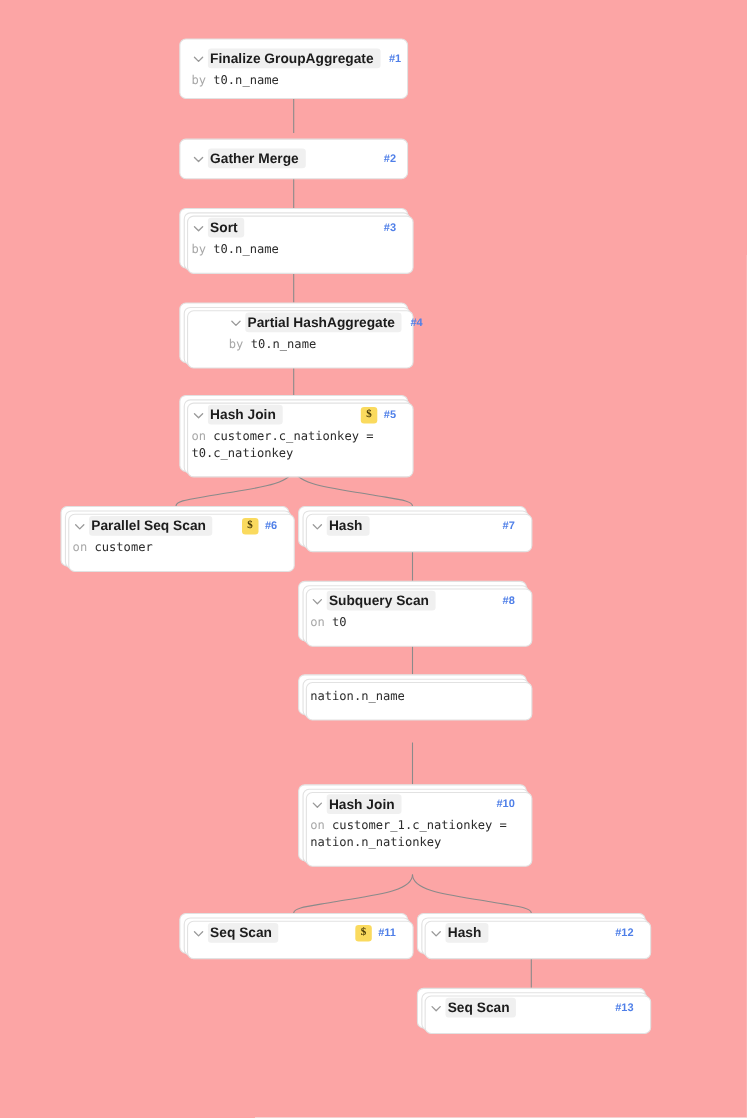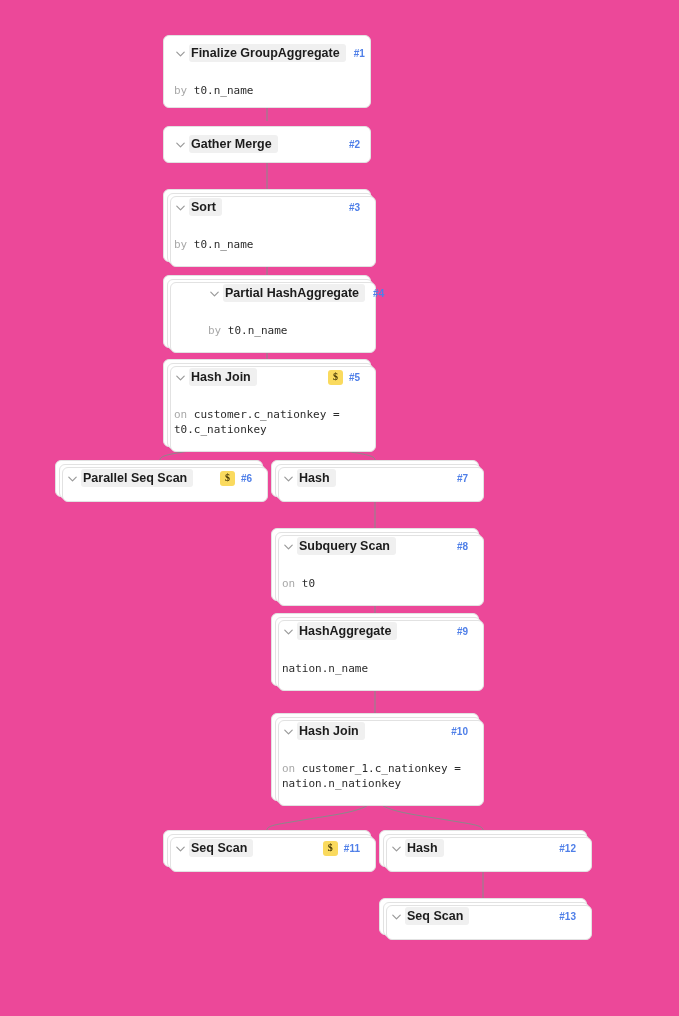--- a/index.html
+++ b/index.html
@@ -8,21 +8,21 @@
     background: #f1f1f1;
   }
   body {
     font-family: "Liberation Sans", sans-serif;
     -webkit-font-smoothing: antialiased;
   }
   #canvas {
     position: relative;
     width: 679px;
     height: 1016px;
-    background: #ec4899;
+    background: #fca5a5;
     overflow: hidden;
   }
   #edges {
     position: absolute;
     left: 0;
     top: 0;
     width: 679px;
     height: 1016px;
     pointer-events: none;
   }
@@ -102,21 +102,21 @@
     justify-content: center;
     line-height: 1;
   }
   .idx {
     font-size: 10px;
     font-weight: bold;
     color: #4f7fe8;
     white-space: nowrap;
   }
   .detail {
-    margin-top: 21px;
+    margin-top: 3px;
     font-family: "DejaVu Sans Mono", monospace;
     font-size: 11px;
     line-height: 15px;
     color: #2b2b2b;
     word-break: break-word;
   }
   .detail .kw {
     color: #a8a8a8;
   }
 </style>
@@ -212,20 +212,23 @@
         <div class="node-head">
           <svg class="chev" viewBox="0 0 14 14">
             <path d="M3 5.5 L7 9.5 L11 5.5" fill="none" stroke="#9a9a9a" stroke-width="1.3" stroke-linecap="round" stroke-linejoin="round"></path>
           </svg>
           <span class="title">Parallel Seq Scan</span>
           <div class="head-right">
             <span class="cost-badge">$</span>
             <span class="idx">#6</span>
           </div>
         </div>
+        <div class="detail">
+          <div><span class="kw">on</span><span> customer</span></div>
+        </div>
       </div>
       <div class="node stack" style="left: 271px; top: 460px; width: 208px;">
         <div class="node-head">
           <svg class="chev" viewBox="0 0 14 14">
             <path d="M3 5.5 L7 9.5 L11 5.5" fill="none" stroke="#9a9a9a" stroke-width="1.3" stroke-linecap="round" stroke-linejoin="round"></path>
           </svg>
           <span class="title">Hash</span>
           <div class="head-right">
             <span class="idx">#7</span>
           </div>
@@ -239,29 +242,20 @@
           <span class="title">Subquery Scan</span>
           <div class="head-right">
             <span class="idx">#8</span>
           </div>
         </div>
         <div class="detail">
           <div><span class="kw">on</span><span> t0</span></div>
         </div>
       </div>
       <div class="node stack" style="left: 271px; top: 613px; width: 208px;">
-        <div class="node-head">
-          <svg class="chev" viewBox="0 0 14 14">
-            <path d="M3 5.5 L7 9.5 L11 5.5" fill="none" stroke="#9a9a9a" stroke-width="1.3" stroke-linecap="round" stroke-linejoin="round"></path>
-          </svg>
-          <span class="title">HashAggregate</span>
-          <div class="head-right">
-            <span class="idx">#9</span>
-          </div>
-        </div>
         <div class="detail">
           <div><span>nation.n_name</span></div>
         </div>
       </div>
       <div class="node stack" style="left: 271px; top: 713px; width: 208px;">
         <div class="node-head">
           <svg class="chev" viewBox="0 0 14 14">
             <path d="M3 5.5 L7 9.5 L11 5.5" fill="none" stroke="#9a9a9a" stroke-width="1.3" stroke-linecap="round" stroke-linejoin="round"></path>
           </svg>
           <span class="title">Hash Join</span>

